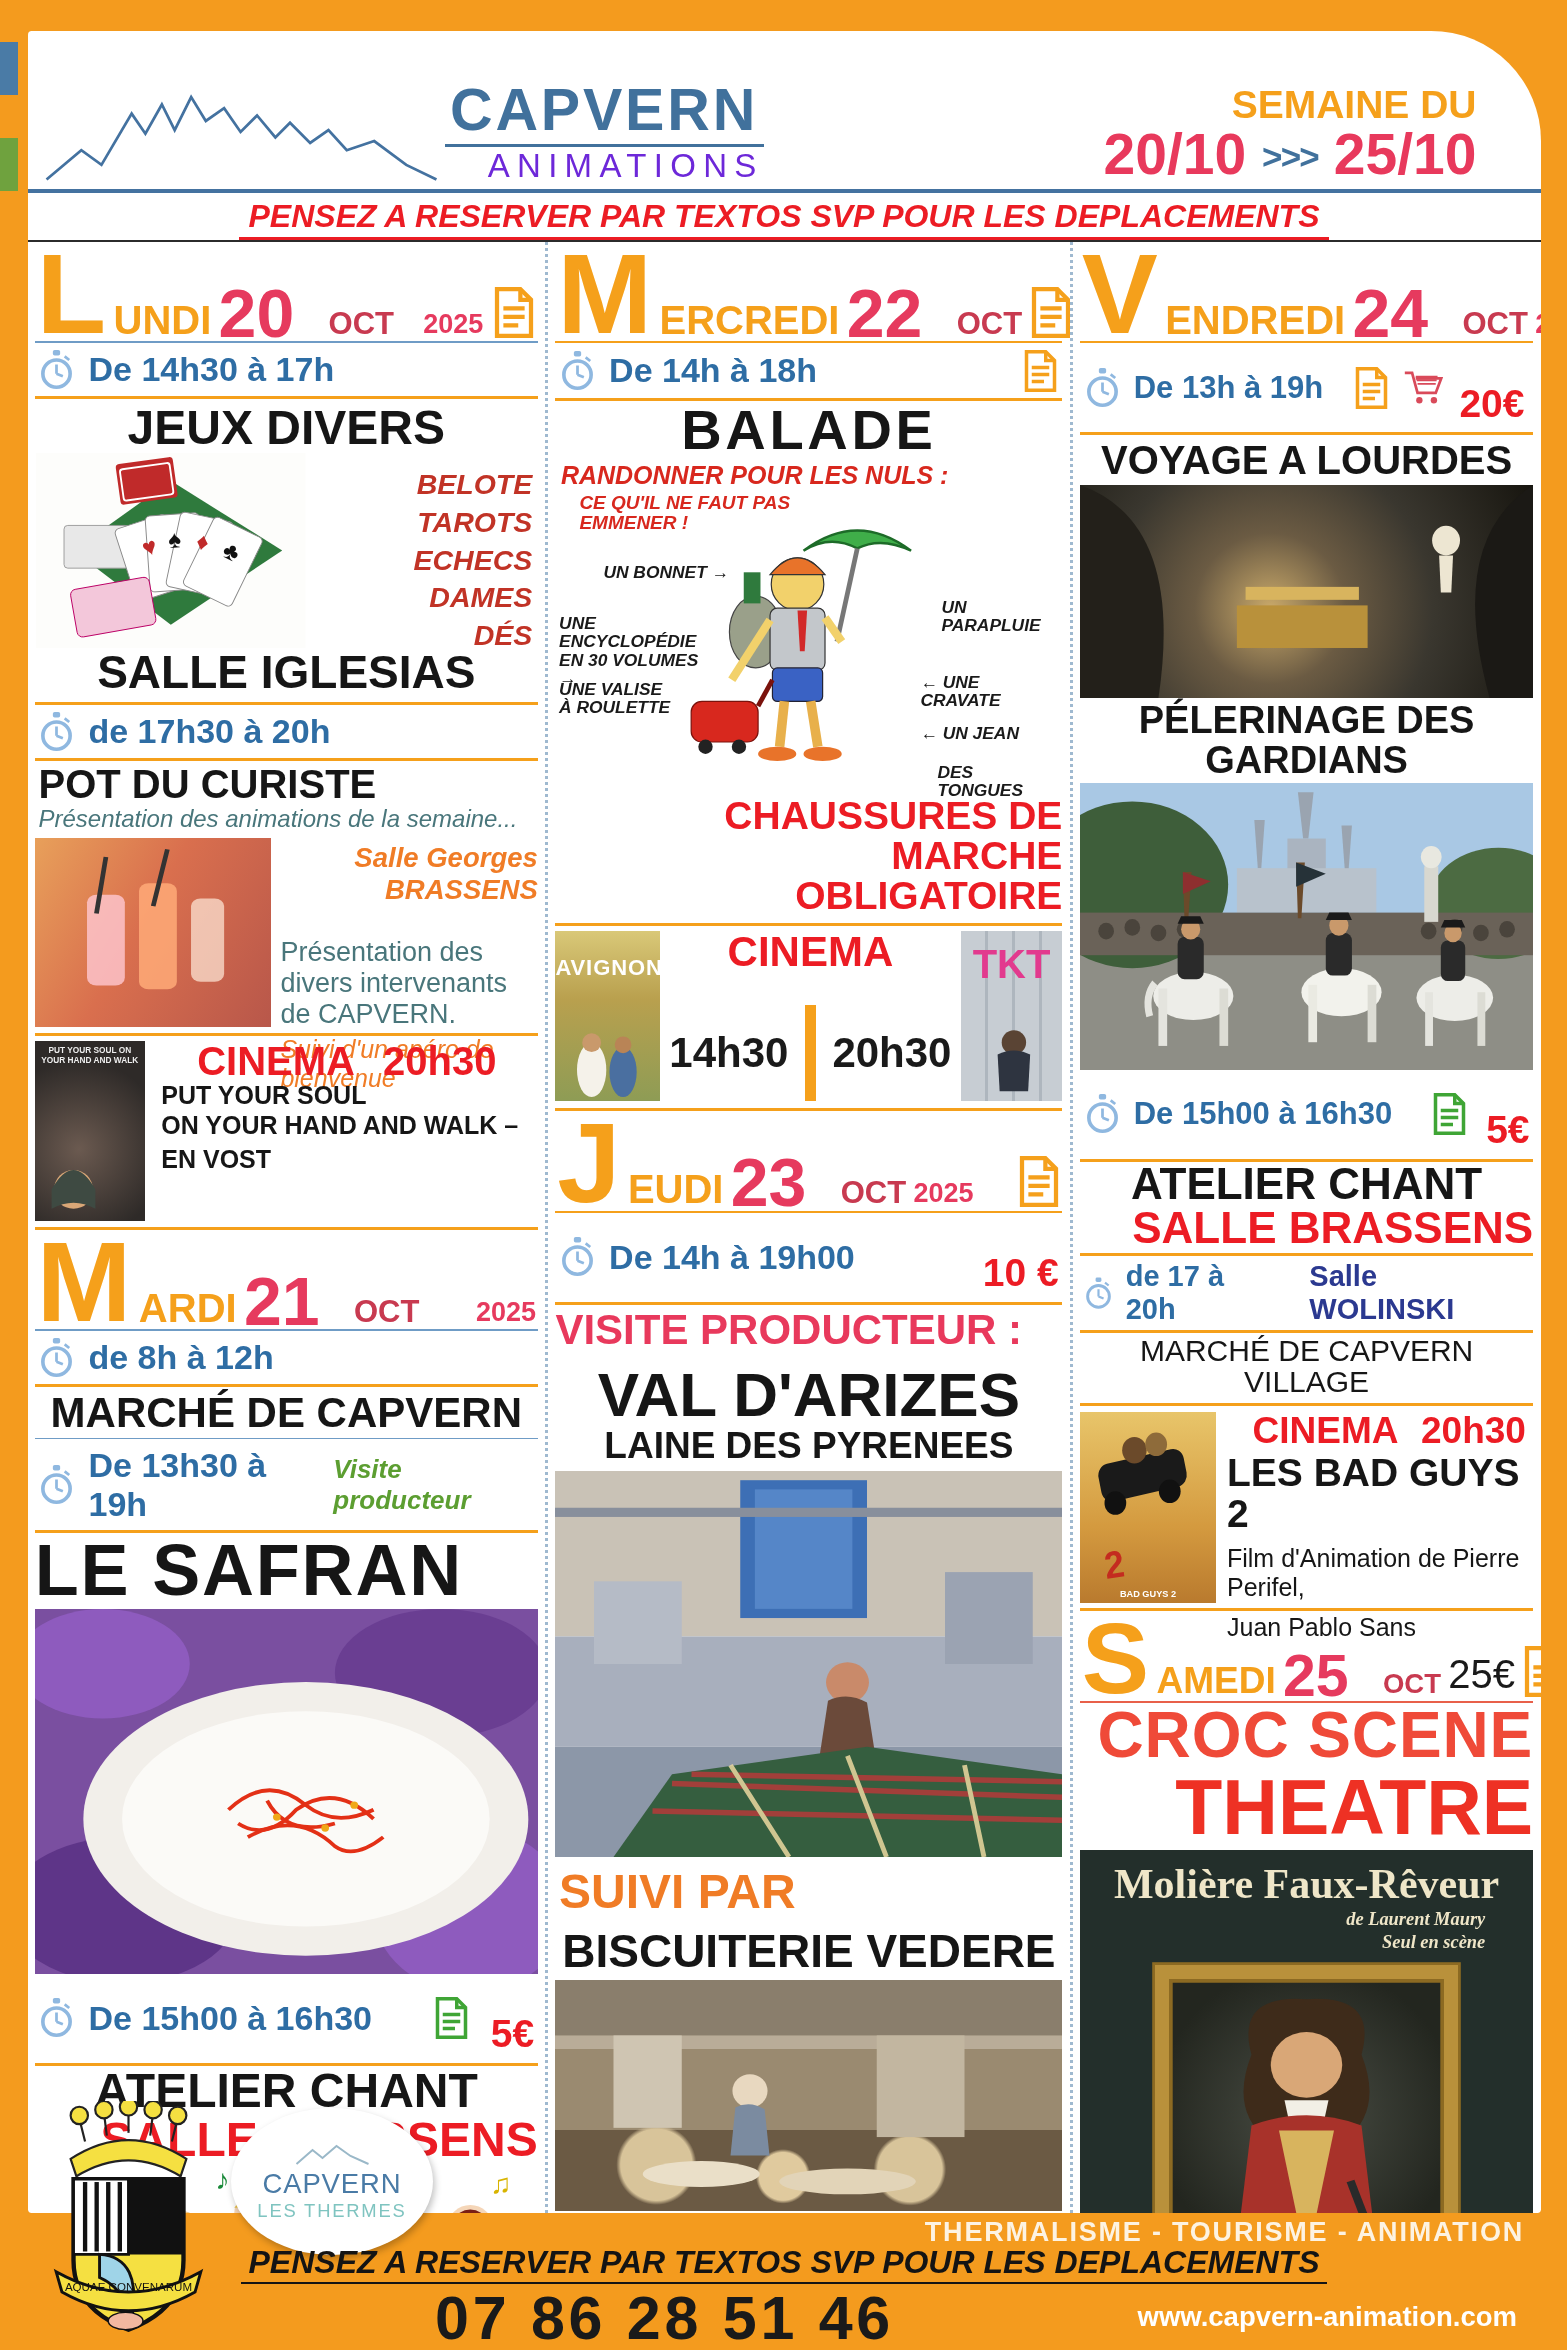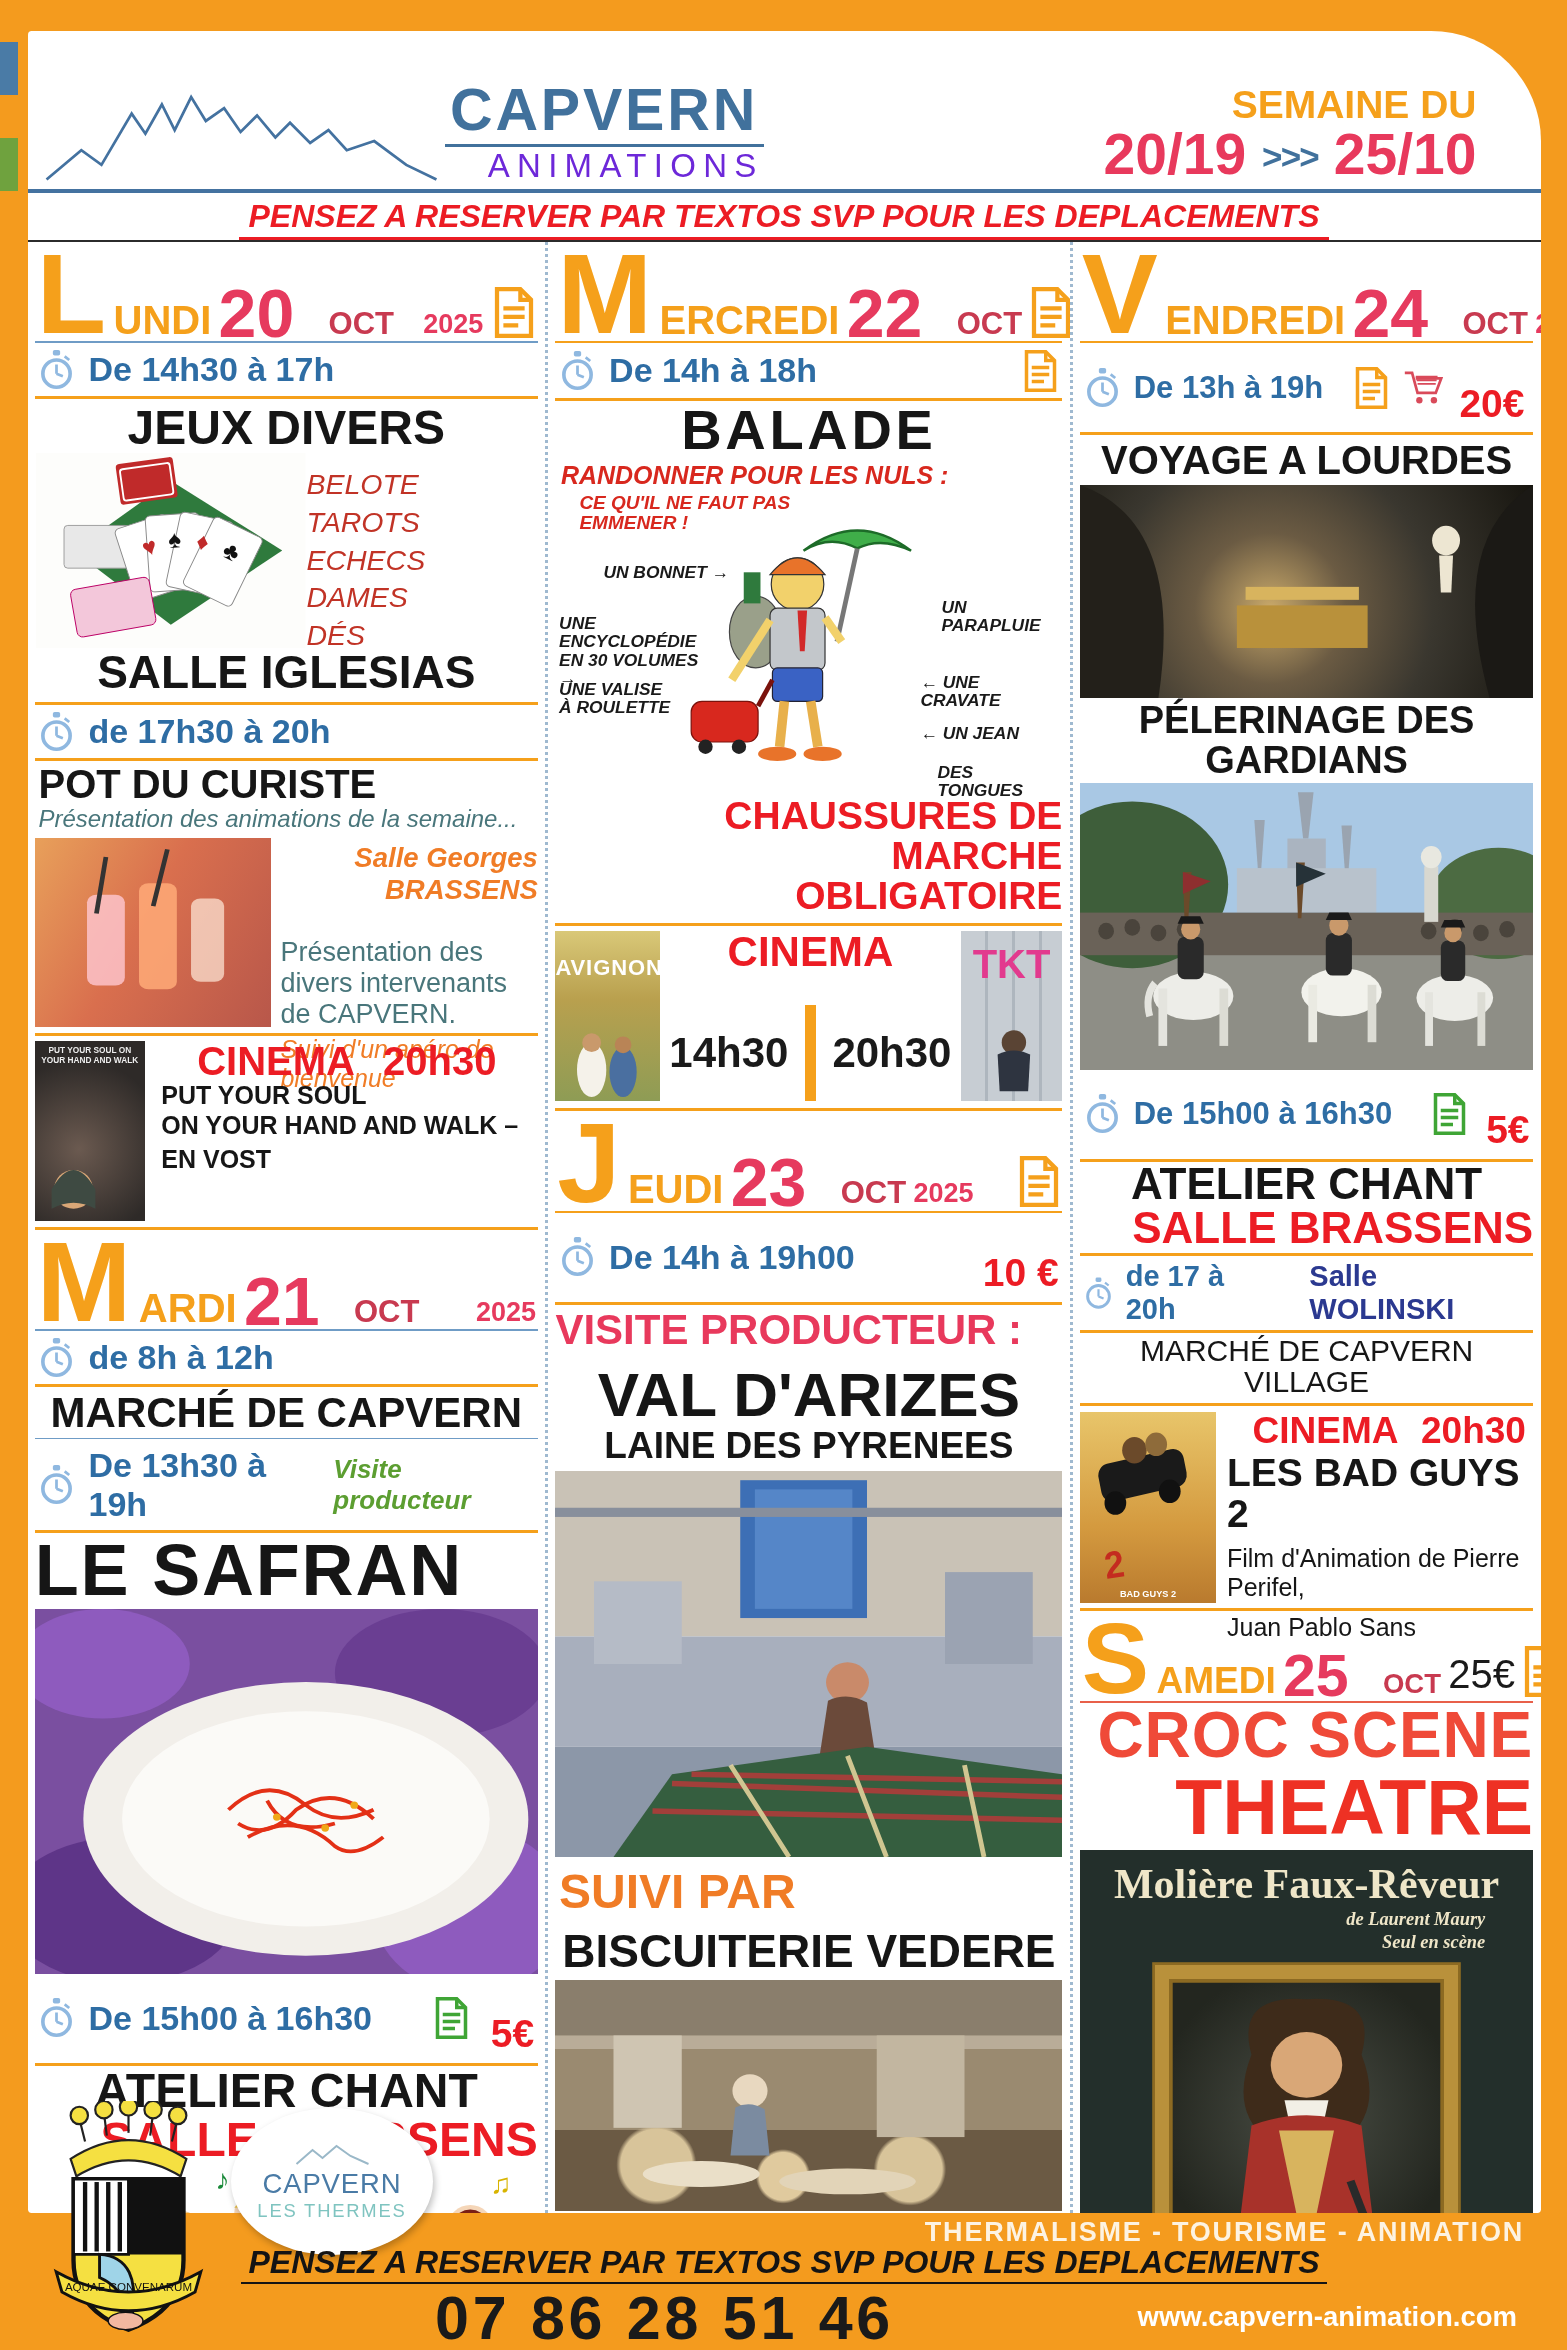--- a/index.html
+++ b/index.html
@@ -52,21 +52,21 @@
   .price.dark{color:#1a1a1a;}
   
   .tk{font-weight:bold;color:#161616;text-align:center;line-height:1.05;}
   .tr{font-weight:bold;color:#EC1C24;text-align:right;line-height:1.02;}
   .tp{font-weight:bold;color:#E8395C;line-height:1.05;}
   .bb-o{border-bottom:3.7px solid #F5A01B;}
   .bb-b{border-bottom:1.8px solid #6F9CC6;}
   
   .ph{position:relative;overflow:hidden;}
   .row{display:flex;}
-  .games-list{flex:1;text-align:left;font-size:28.5px;font-weight:normal;font-style:italic;
+  .games-list{flex:1;text-align:right;font-size:28.5px;font-weight:bold;font-style:italic;
               color:#C13326;line-height:1.32;padding:13px 5.5px 0 0;}
   .teal{color:#49767B;}
   .orangetx{color:#F07C26;}
   .clab{position:absolute;font-weight:bold;font-style:italic;font-size:17.4px;color:#1a1a1a;line-height:1.05;}
   .clab.red{color:#D8281E;font-size:23px;}
   .ar-r::after{content:" \2192";} .ar-l::before{content:"\2190  ";}
   
   .cine{display:flex;gap:9.2px;border-bottom:3.7px solid #F5A01B;padding:5.5px 0 7.3px 0;align-items:stretch;}
   .cine-mid{flex:1;display:flex;flex-direction:column;align-items:center;}
   .times{display:flex;align-items:center;gap:16.5px;font-size:42px;font-weight:bold;color:#1a1a1a;margin-top:31px;}
@@ -110,21 +110,21 @@
           <polyline points="2,112 40,80 62,96 95,40 110,62 128,30 142,58 160,22 176,48 196,34 214,60 232,42 252,66 268,50 290,72 310,58 330,80 360,70 395,96 428,112" fill="none" stroke="#4472A0" stroke-width="3"></polyline>
         </svg>
         <div class="brand-block">
           <div class="brand">CAPVERN</div>
           <div class="brand-sub">ANIMATIONS</div>
         </div>
       </div>
       <div class="hdr-right">
         <div class="week-label">SEMAINE DU</div>
         <div class="week-dates">
-          <span>20/19</span>
+          <span>20/10</span>
           <span class="arrows">&gt;&gt;&gt;</span>
           <span>25/10</span>
         </div>
       </div>
     </div>
 
     <div class="notice-row">
       <span class="notice-text">PENSEZ A RESERVER PAR TEXTOS SVP POUR LES DEPLACEMENTS</span>
     </div>
 

